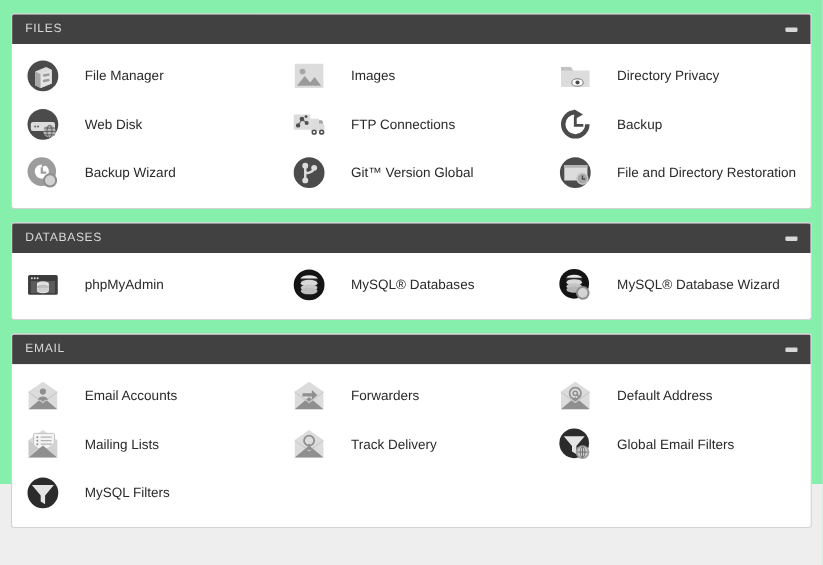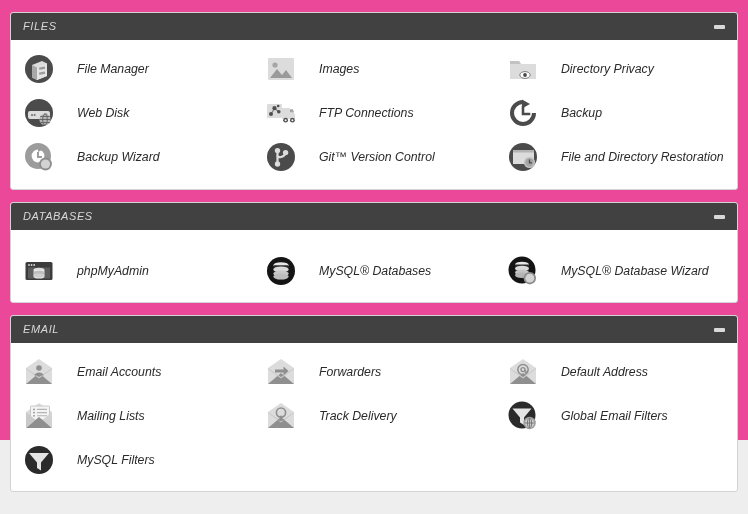--- a/index.html
+++ b/index.html
@@ -13,22 +13,21 @@
     font-family: "Liberation Sans", sans-serif;
     -webkit-font-smoothing: antialiased;
     overflow: hidden;
   }
 
   .page {
     width: 748px;
     height: 440px;
     box-sizing: border-box;
     padding: 12px 10px 0 10px;
-    background: #ec4899;
-    font-style: italic;
+    background: #86efac;
   }
 
   .panel {
     background: #ffffff;
     border: 1px solid #d3d3d3;
     border-radius: 3px;
     margin-bottom: 12px;
     overflow: hidden;
   }
 
@@ -96,21 +95,21 @@
 
   .item-label {
     font-size: 12.3px;
     color: #2a2a2a;
     line-height: 1.2;
     white-space: nowrap;
   }
 
   
   .panel-files .panel-body { padding-top: 7px; padding-bottom: 10px; }
-  .panel-databases .panel-body { padding-top: 19px; padding-bottom: 9px; }
+  .panel-databases .panel-body { padding-top: 7px; padding-bottom: 9px; justify-content: flex-end; }
   .panel-email .panel-body { padding-top: 7px; padding-bottom: 9px; }
 </style>
 </head>
 <body>
 
 <div class="page">
   <div id="panels-root">
       <section class="panel panel-files">
         <div class="panel-header">
           <span class="panel-title">FILES</span>
@@ -215,21 +214,21 @@
             <span class="item-icon">
               <svg viewBox="0 0 30 30" xmlns="http://www.w3.org/2000/svg">
     <circle cx="15" cy="15" r="14" fill="#4b4b4b"></circle>
     <path d="M11.5 9.5 L11.5 21.5" stroke="#dcdcdc" stroke-width="2.2" fill="none"></path>
     <path d="M11.5 13.5 C11.5 17 19 14.5 19 11.5" stroke="#dcdcdc" stroke-width="2.2" fill="none"></path>
     <circle cx="11.5" cy="8.6" r="2.7" fill="#dcdcdc"></circle>
     <circle cx="11.5" cy="22" r="2.7" fill="#dcdcdc"></circle>
     <circle cx="19.6" cy="10.6" r="2.7" fill="#dcdcdc"></circle>
               </svg>
             </span>
-            <span class="item-label">Git™ Version Control</span>
+            <span class="item-label">Git™ Version Global</span>
           </div>
           <div class="item">
             <span class="item-icon">
               <svg viewBox="0 0 30 30" xmlns="http://www.w3.org/2000/svg">
     <circle cx="15" cy="15" r="14" fill="#4b4b4b"></circle>
     <path d="M5 8 L26 8 L26 22 L5 22 Z" fill="#dcdcdc"></path>
     <path d="M5 8 L26 8 L26 10.4 L5 10.4 Z" fill="#b4b4b4"></path>
     <circle cx="21.5" cy="20.5" r="5.6" fill="#c4c4c4"></circle>
     <circle cx="21.5" cy="20.5" r="4.2" fill="#4b4b4b" opacity="0.25"></circle>
     <path d="M21.5 17.6 L21.5 20.8 L24 20.8" stroke="#4a4a4a" stroke-width="1.3" fill="none"></path>

